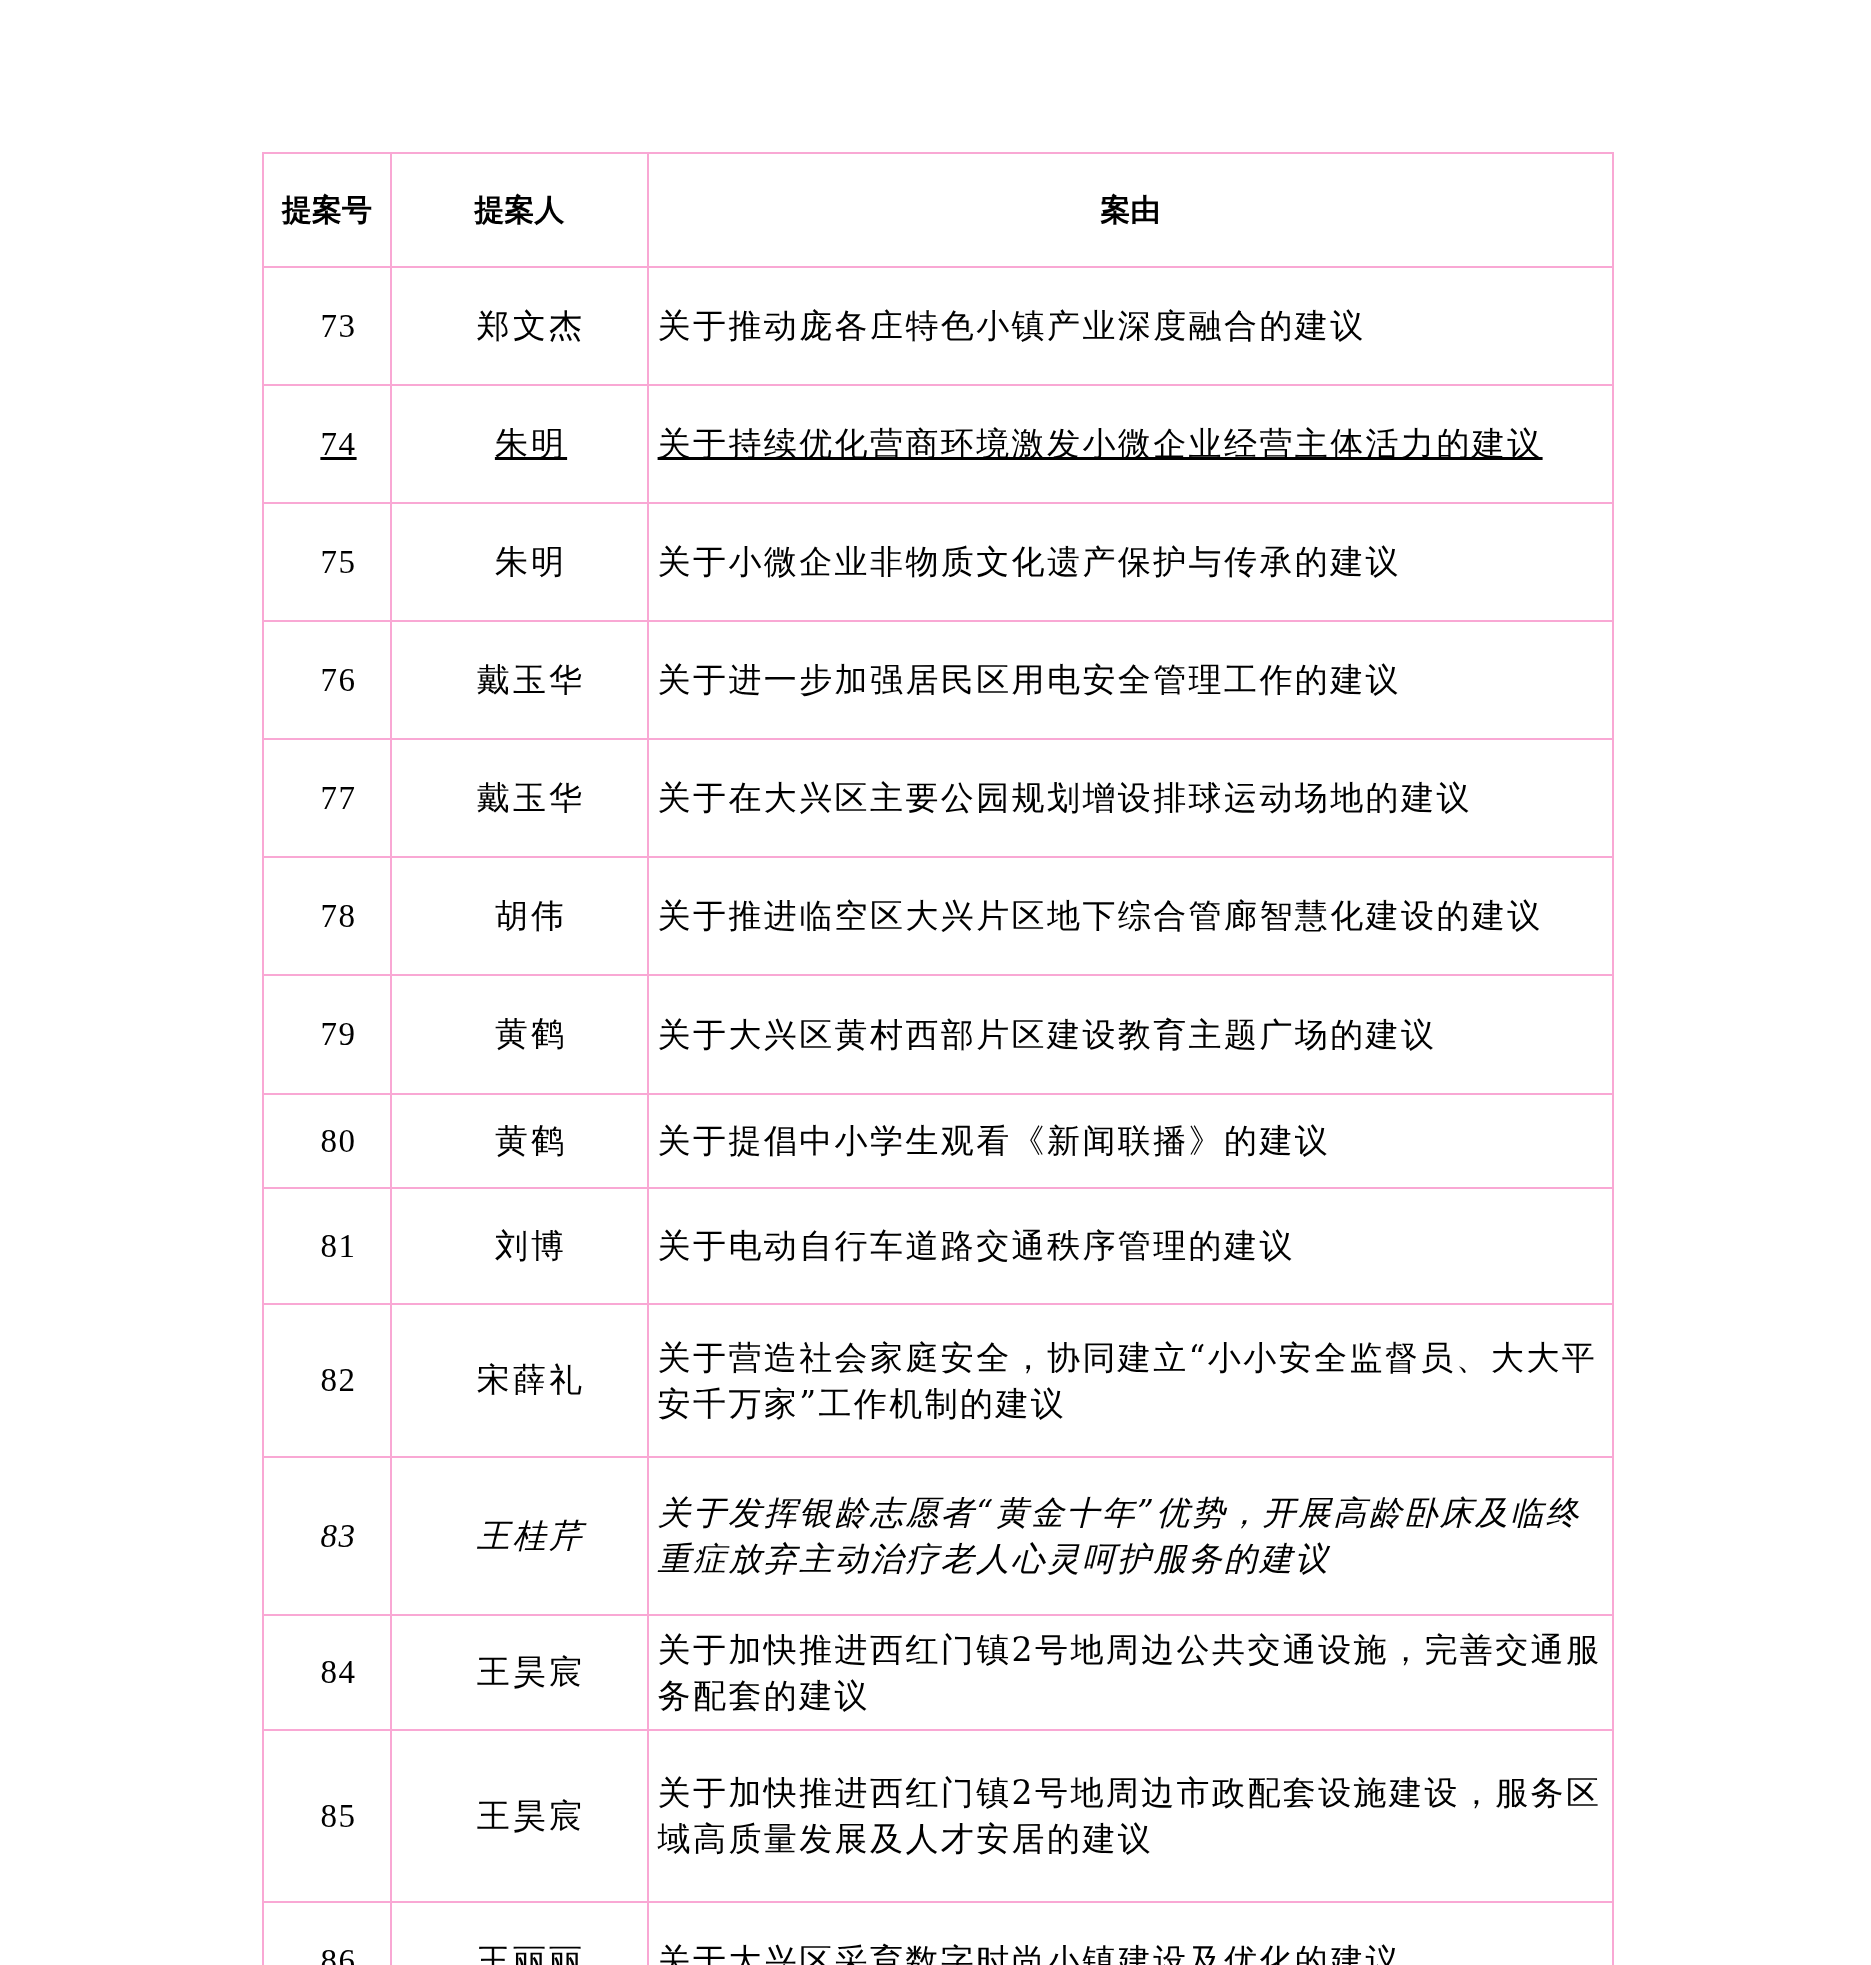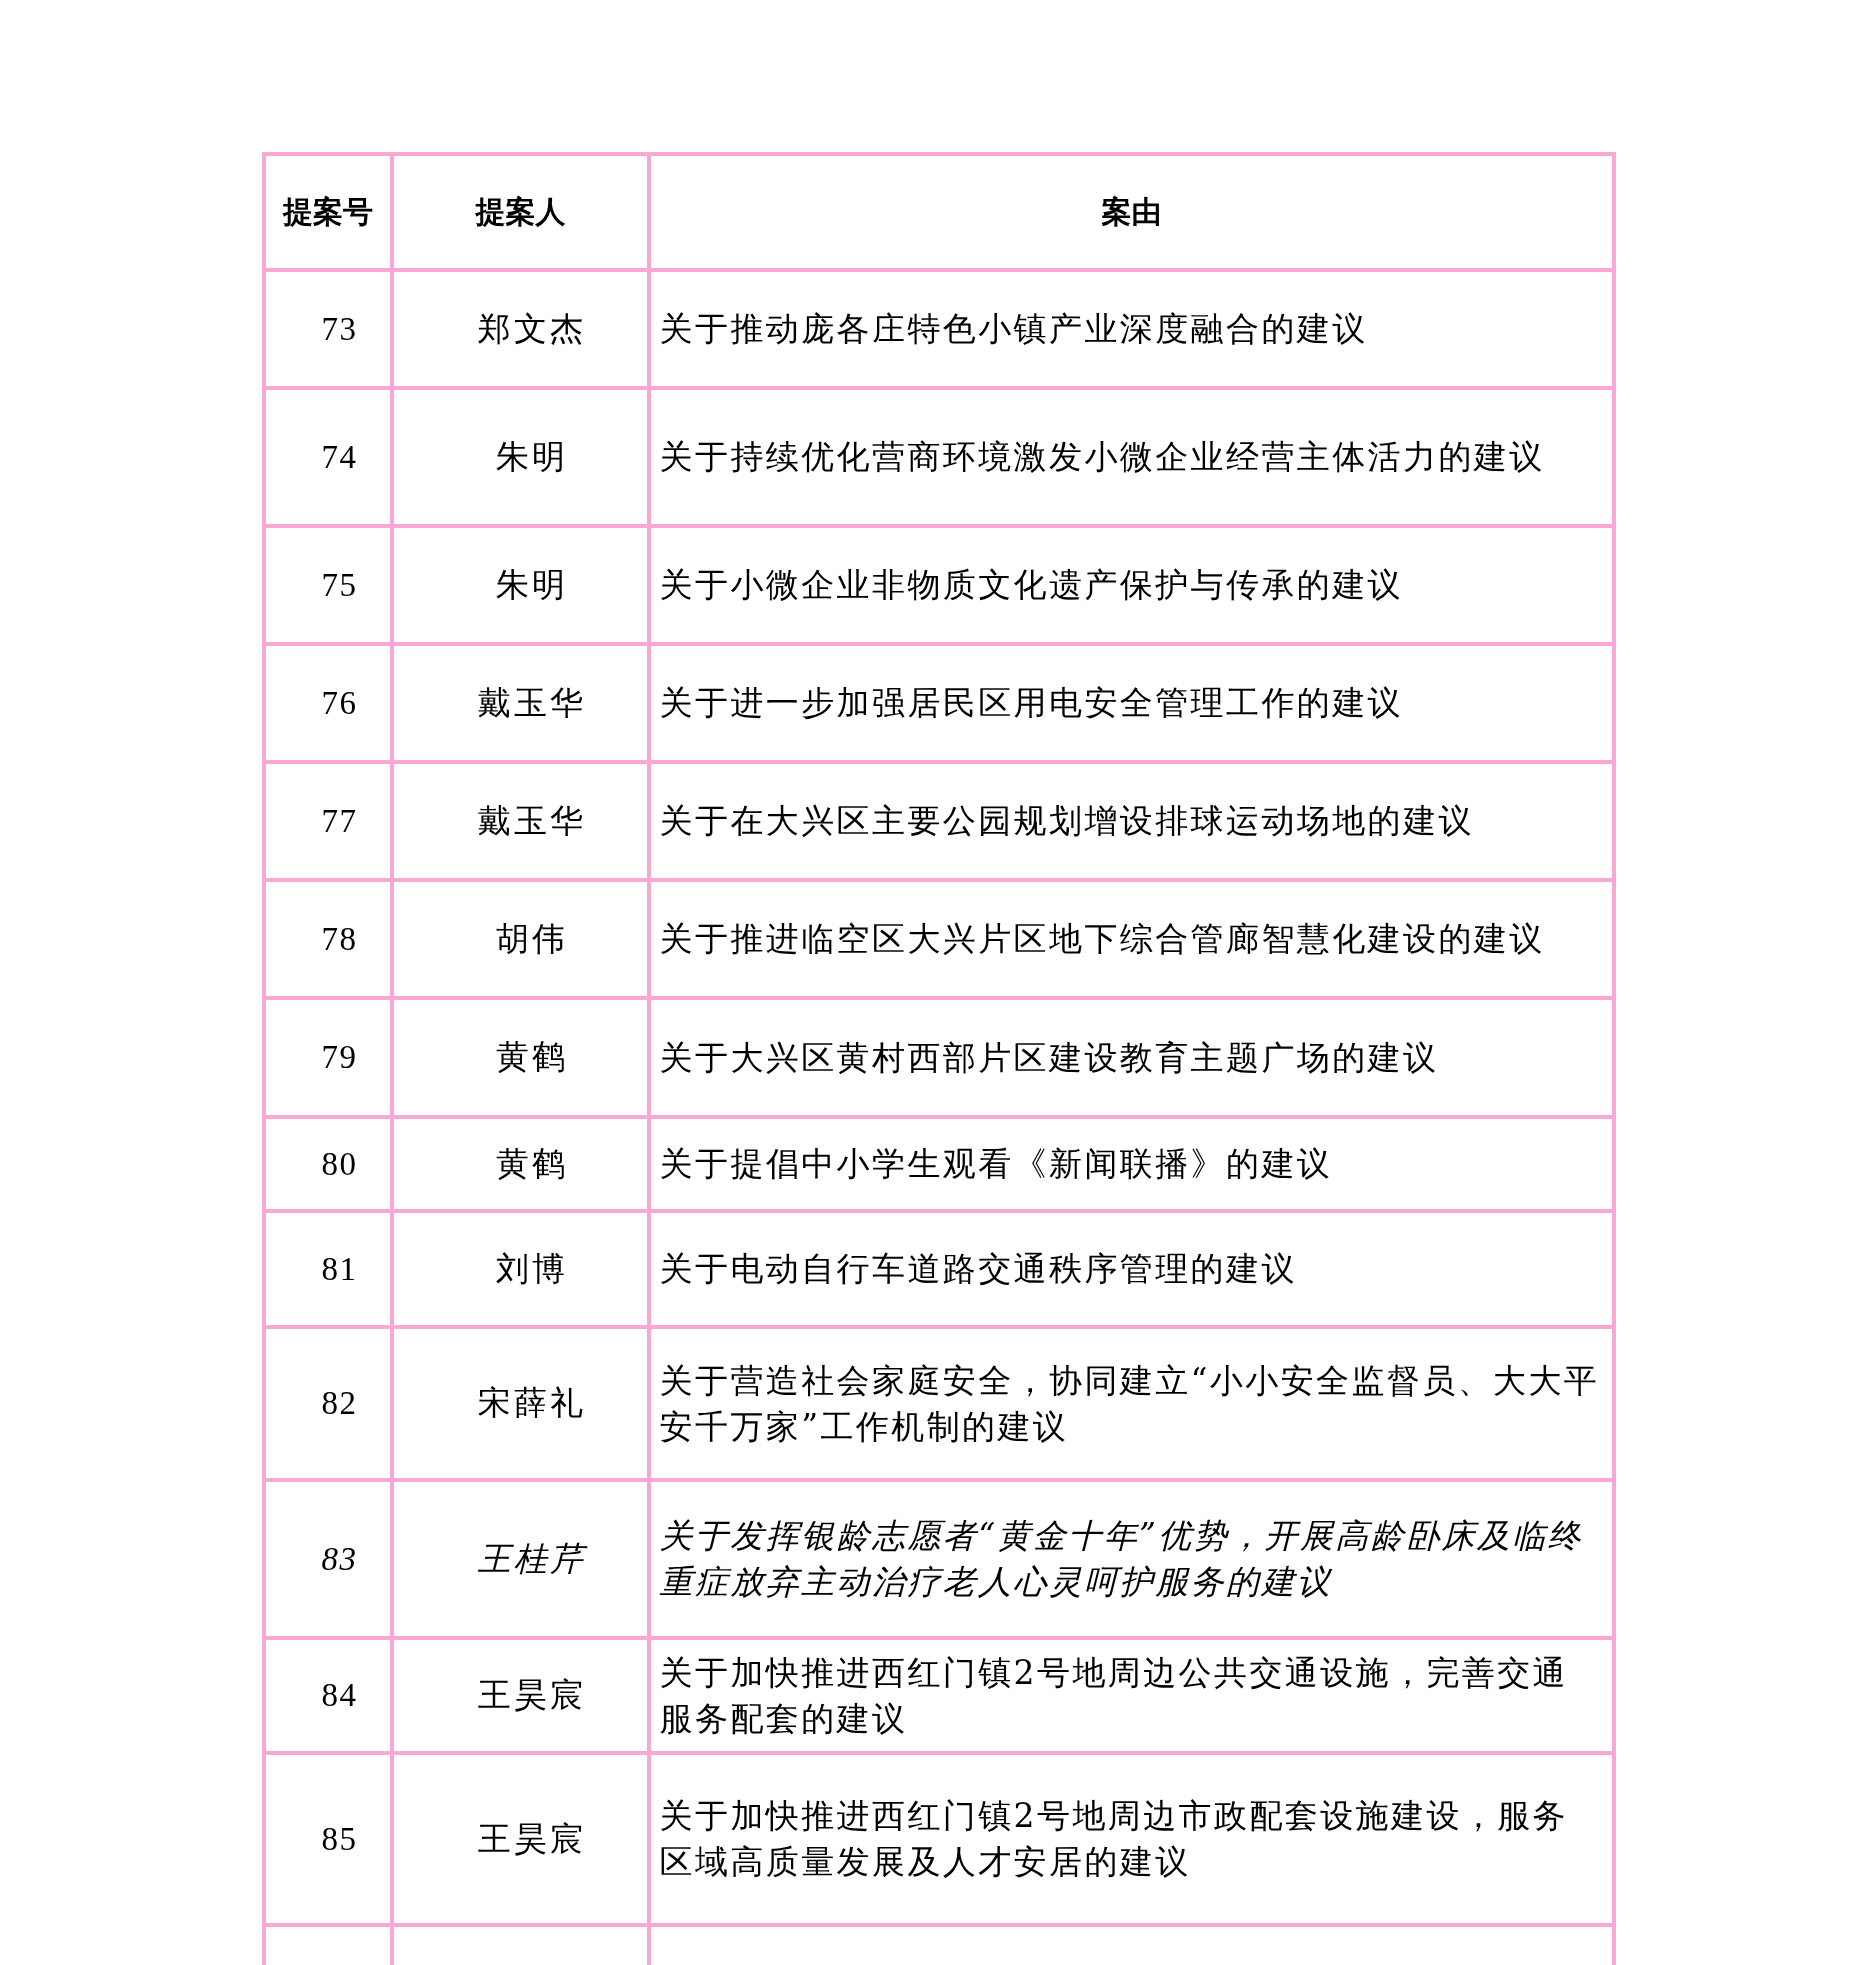--- a/index.html
+++ b/index.html
@@ -1,20 +1,20 @@
 <!DOCTYPE html>
 <html style="font-size:6.3px"><head>
 <meta charset="utf-8">
 <style>
   html, body { margin: 0; padding: 0; background: #ffffff; }
   body { width: 1872px; height: 2646px; position: relative; overflow: hidden;
          font-family: "DejaVu Serif", "Liberation Serif", serif; color: #000; }
   table { position: absolute; left: 262px; top: 152px; width: 1350px;
           border-collapse: collapse; table-layout: fixed; }
-  td, th { border: 4px solid #f9a8d4; padding: 0; }
+  td, th { border: 2px solid #f9a8d4; padding: 0; }
   col.c1 { width: 128px; } col.c2 { width: 257px; } col.c3 { width: 965px; }
   th { height: 112px; font-family: "DejaVu Sans", "Liberation Sans", sans-serif;
        font-weight: bold; font-size: 30px; text-align: center; vertical-align: middle; }
   td { font-size: 33px; vertical-align: middle; padding-left: 23px; }
   td.num { text-align: center; font-family: "Liberation Serif", serif; letter-spacing: 1.6px; }
   td.name { text-align: center; letter-spacing: 3.1px; }
   td.reason { text-align: left; padding: 0 9.4px 0 8.6px; line-height: 46px; letter-spacing: 2.4px; }
 </style>
 </head>
 <body>
@@ -31,21 +31,21 @@
       <th>提案人</th>
       <th>案由</th>
     </tr>
   </thead>
   <tbody id="rows">
       <tr style="height: 118px;">
     <td class="num">73</td>
     <td class="name">郑文杰</td>
     <td class="reason">关于推动庞各庄特色小镇产业深度融合的建议</td>
   </tr>
-      <tr style="height: 138px;">
+      <tr style="height: 118px; text-decoration: underline;">
     <td class="num">74</td>
     <td class="name">朱明</td>
     <td class="reason">关于持续优化营商环境激发小微企业经营主体活力的建议</td>
   </tr>
       <tr style="height: 118px;">
     <td class="num">75</td>
     <td class="name">朱明</td>
     <td class="reason">关于小微企业非物质文化遗产保护与传承的建议</td>
   </tr>
       <tr style="height: 118px; border-radius: 7px;">

